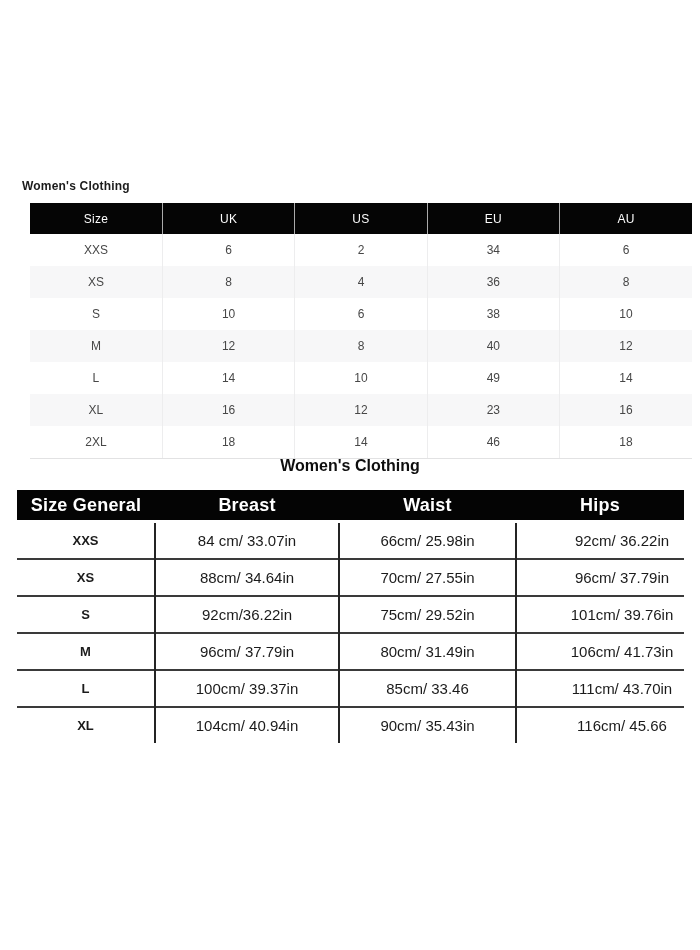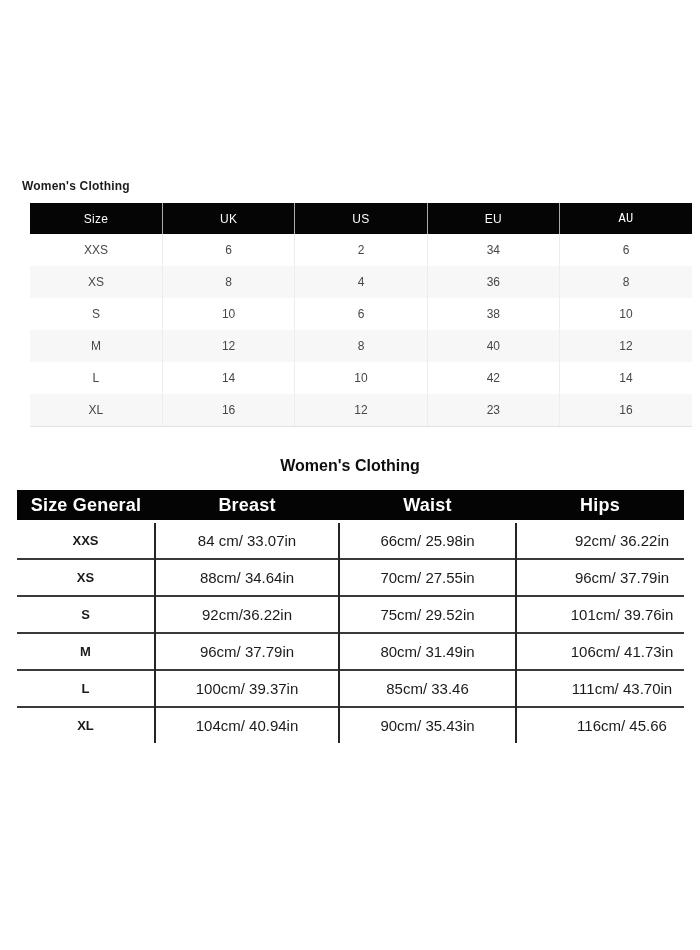--- a/index.html
+++ b/index.html
@@ -32,21 +32,21 @@
   }
   .t1 th {
     background: #050505;
     color: #fcfcfc;
     font-weight: 400;
     font-size: 12px;
     height: 29px;
     letter-spacing: 0.3px;
     border-right: 1px solid #ababab;
   }
-  .t1 th:last-child { border-right: none; font-family: Liberation Mono, monospace; }
+  .t1 th:last-child { border-right: none; }
   .t1 td {
     height: 30px;
     text-align: center;
     vertical-align: middle;
     font-size: 12px;
     font-weight: 300;
     color: #474747;
     background: #ffffff;
     border-right: 1px solid #ededee;
   }
@@ -137,29 +137,36 @@
         <td>M</td>
         <td>12</td>
         <td>8</td>
         <td>40</td>
         <td>12</td>
       </tr>
       <tr>
         <td>L</td>
         <td>14</td>
         <td>10</td>
-        <td>42</td>
+        <td>49</td>
         <td>14</td>
       </tr>
       <tr>
         <td>XL</td>
         <td>16</td>
         <td>12</td>
         <td>23</td>
         <td>16</td>
+      </tr>
+      <tr>
+        <td>2XL</td>
+        <td>18</td>
+        <td>14</td>
+        <td>46</td>
+        <td>18</td>
       </tr>
     </tbody>
   </table>
 
   <div class="t2-title">Women's Clothing</div>
 
   <table class="t2">
     <colgroup>
       <col style="width:138px">
         <col style="width:184px">

